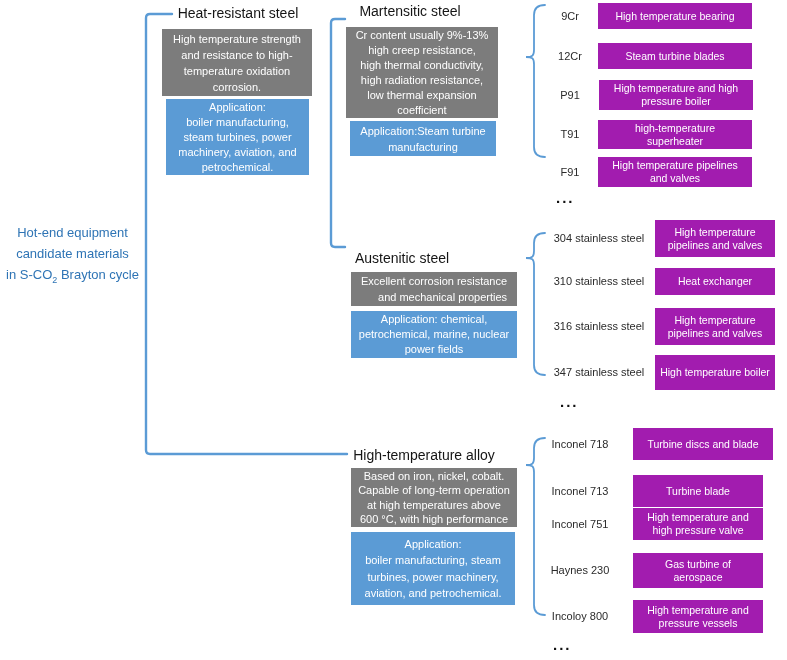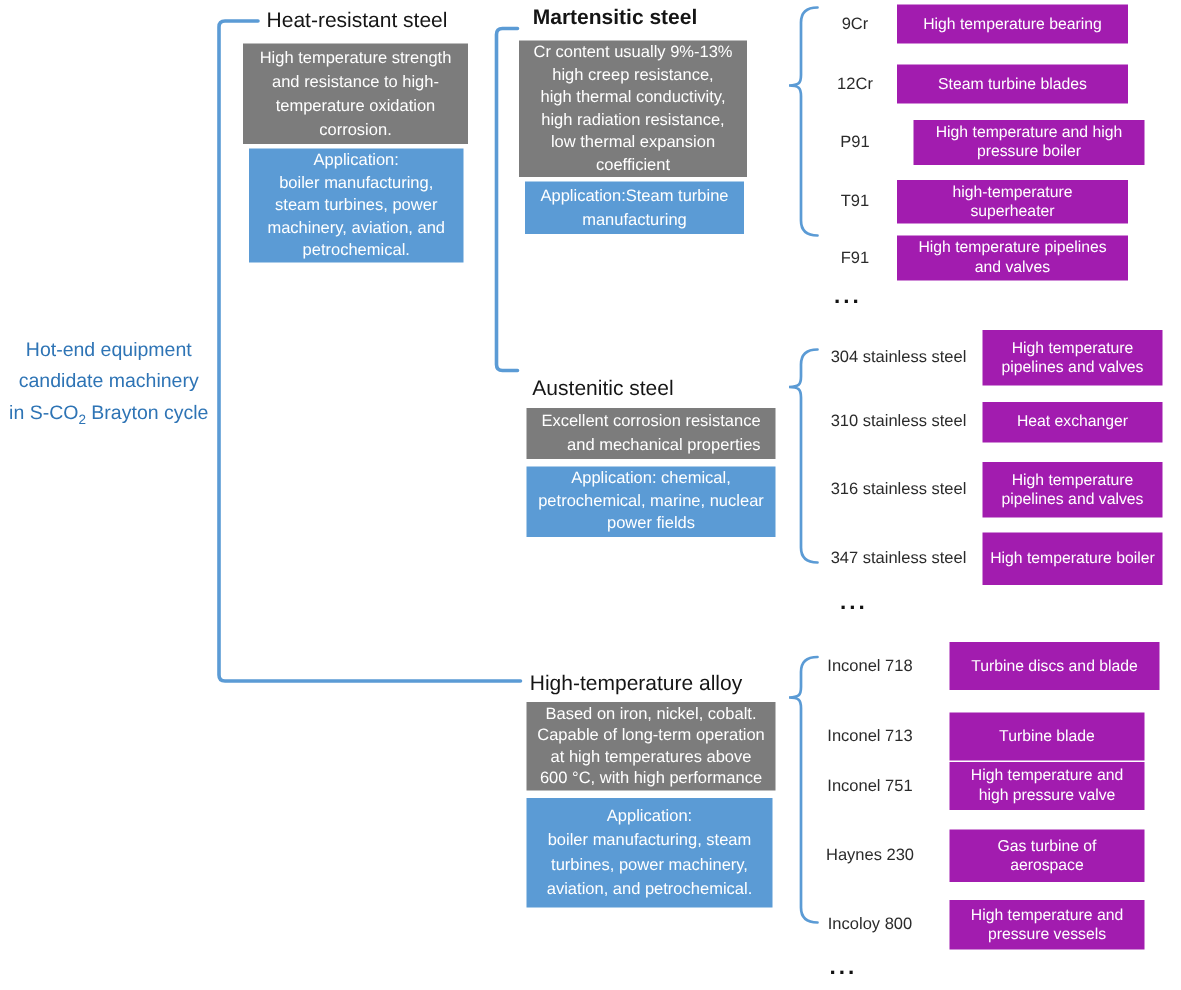--- a/index.html
+++ b/index.html
@@ -49,36 +49,36 @@
 
     <path d="M545,5 C537,5 534,9 534,15 L534,50 C534,55.5 532.5,57 526,57 C532.5,57 534,58.5 534,64 L534,147 C534,153 537,157 545,157" fill="none" stroke="#5b9bd5" stroke-width="1.8" stroke-linecap="round"></path>
 
     <path d="M545,233 C537,233 534,237 534,243 L534,251 C534,256.5 532.5,258 526,258 C532.5,258 534,259.5 534,265 L534,365 C534,371 537,375 545,375" fill="none" stroke="#5b9bd5" stroke-width="1.8" stroke-linecap="round"></path>
 
     <path d="M545,438 C537,438 534,442 534,448 L534,458 C534,463.5 532.5,465 526,465 C532.5,465 534,466.5 534,472 L534,605 C534,611 537,615 545,615" fill="none" stroke="#5b9bd5" stroke-width="1.8" stroke-linecap="round"></path>
   </svg>
 
   <div class="root-label">
     <span>Hot-end equipment</span><br>
-    <span>candidate machinery</span><br>
+    <span>candidate materials</span><br>
     <span><span>in S-CO</span><sub>2</sub><span> Brayton cycle</span></span>
   </div>
 
   <div class="sec-title" style="left:160px;top:5px;width:156px;">Heat-resistant steel</div>
   <div class="box gray" style="left:162px;top:29px;width:150px;height:67px;line-height:16px;">High temperature strength
 and resistance to high-
 temperature oxidation
 corrosion.</div>
   <div class="box blue" style="left:166px;top:99px;width:143px;height:76px;">Application:
 boiler manufacturing,
 steam turbines, power
 machinery, aviation, and
 petrochemical.</div>
 
-  <div class="sec-title" style="left:346px;top:3px;width:128px;font-weight:bold;">Martensitic steel</div>
+  <div class="sec-title" style="left:346px;top:3px;width:128px;">Martensitic steel</div>
   <div class="box gray" style="left:346px;top:27px;width:152px;height:91px;">Cr content usually 9%-13%
 high creep resistance,
 high thermal conductivity,
 high radiation resistance,
 low thermal expansion
 coefficient</div>
   <div class="box blue" style="left:350px;top:121px;width:146px;height:35px;line-height:16px;">Application:Steam turbine
 manufacturing</div>
 
   <div class="sec-title" style="left:346px;top:250px;width:112px;">Austenitic steel</div>
@@ -101,21 +101,21 @@
   <div class="grade-row" style="left:545px;top:3px;height:26px;">
     <div class="grade-label" style="width:50px;">9Cr</div>
     <div class="use-box" style="width:154px;margin-left:3px;">High temperature bearing</div>
   </div>
   <div class="grade-row" style="left:545px;top:43px;height:26px;">
     <div class="grade-label" style="width:50px;">12Cr</div>
     <div class="use-box" style="width:154px;margin-left:3px;">Steam turbine blades</div>
   </div>
   <div class="grade-row" style="left:545px;top:80px;height:30px;">
     <div class="grade-label" style="width:50px;">P91</div>
-    <div class="use-box" style="width:154px;margin-left:14px;">High temperature and high
+    <div class="use-box" style="width:154px;margin-left:4px;">High temperature and high
 pressure boiler</div>
   </div>
   <div class="grade-row" style="left:545px;top:120px;height:29px;">
     <div class="grade-label" style="width:50px;">T91</div>
     <div class="use-box" style="width:154px;margin-left:3px;">high-temperature
 superheater</div>
   </div>
   <div class="grade-row" style="left:545px;top:157px;height:30px;">
     <div class="grade-label" style="width:50px;">F91</div>
     <div class="use-box" style="width:154px;margin-left:3px;">High temperature pipelines

